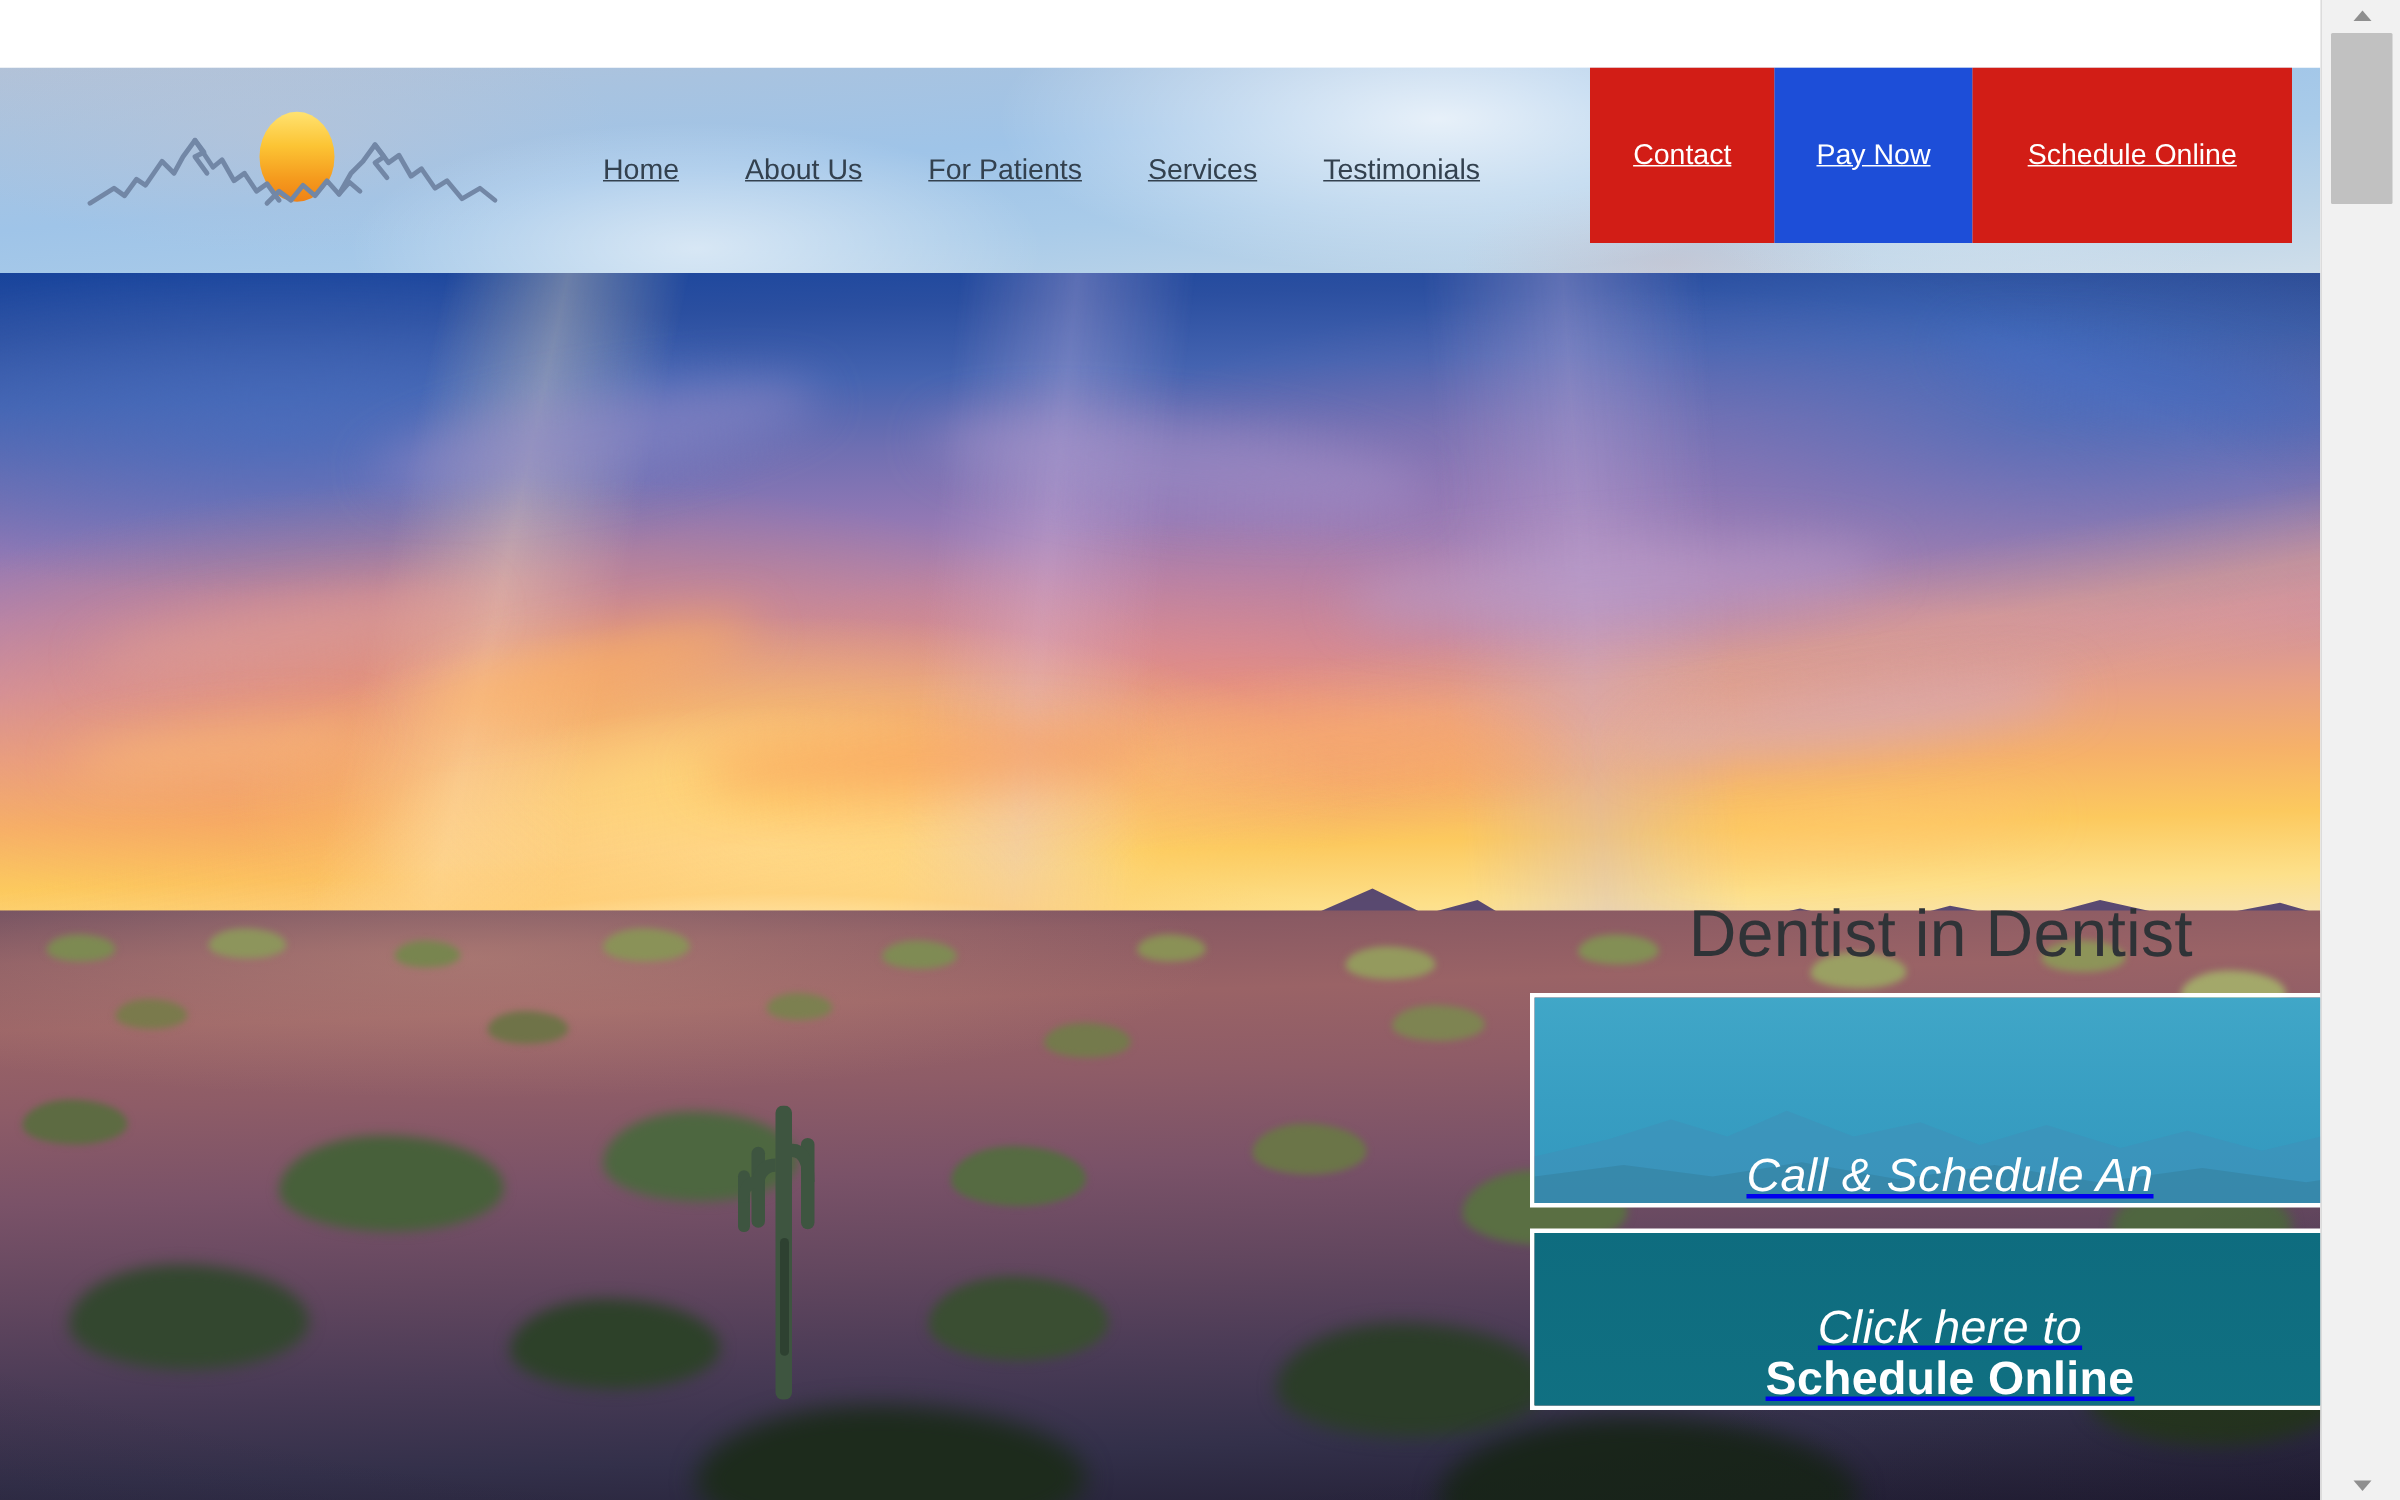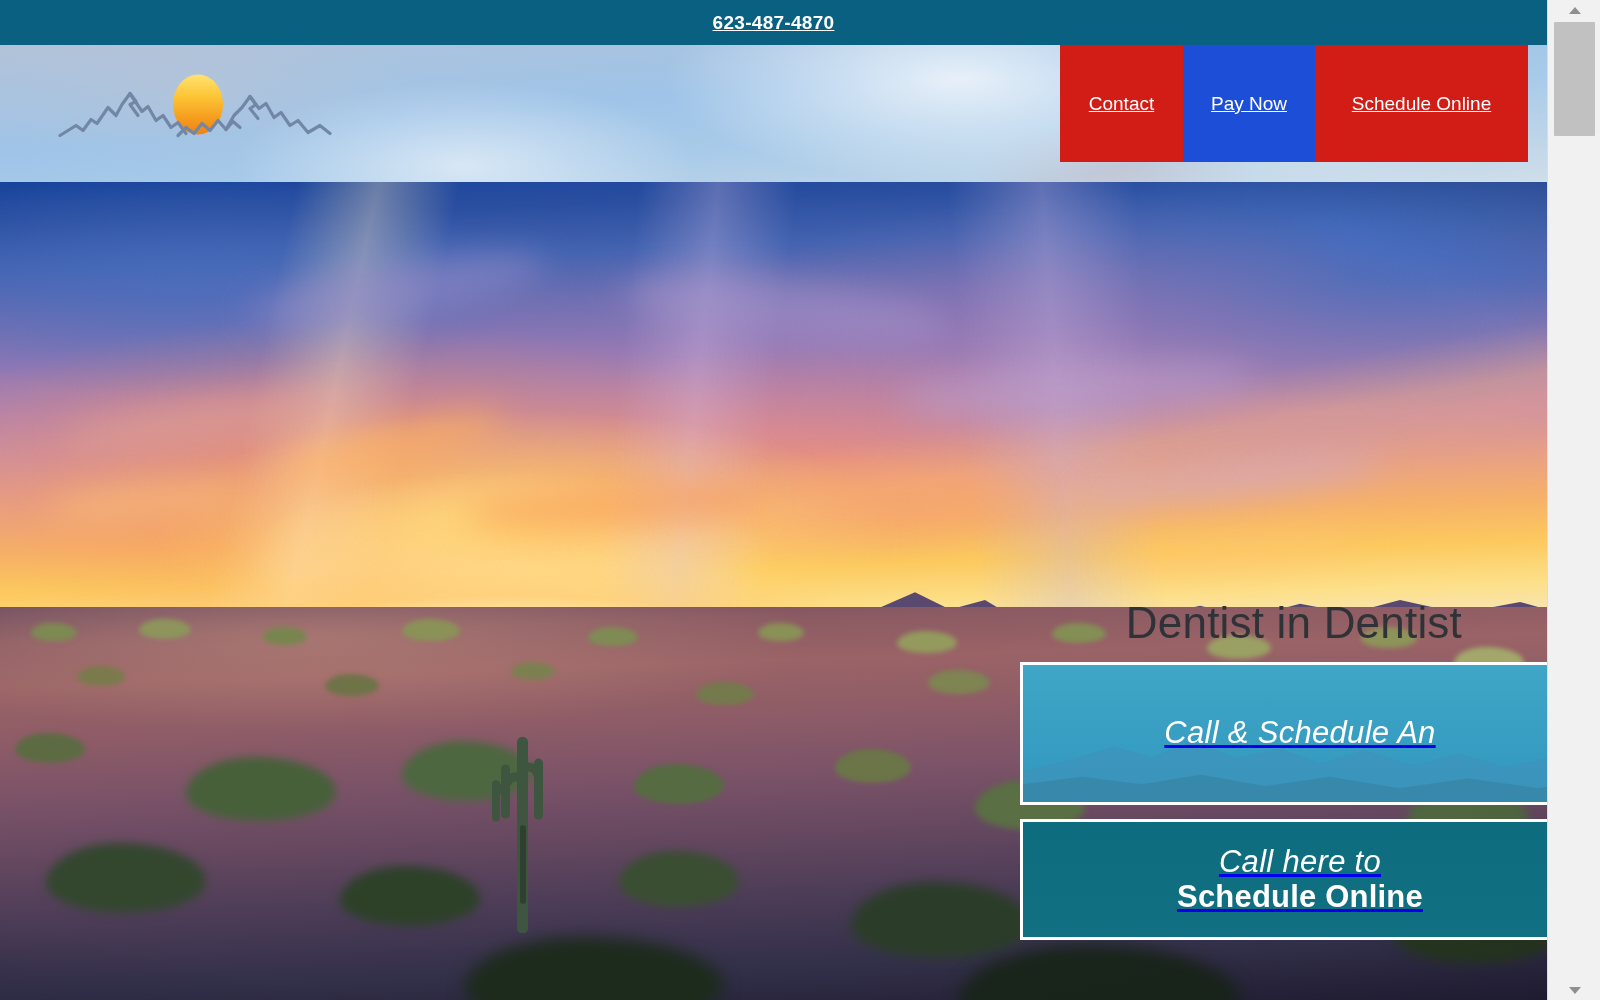--- a/index.html
+++ b/index.html
@@ -182,21 +182,21 @@
   }
 
   .promo-box {
     position:absolute;
     left:1020px;
     width:560px;
     border:3px solid #ffffff;
     overflow:hidden;
     cursor:pointer;
     display:flex; flex-direction:column;
-    align-items:center; justify-content:center;
+    align-items:center; justify-content:flex-end;
   }
   .promo-a { top:480px; height:143px; }
   .promo-b { top:637px; height:121px; }
 
   .promo-bg { position:absolute; inset:0; }
   .promo-a .promo-bg {
     background:
       linear-gradient(180deg, rgba(54,163,196,0.82), rgba(46,150,188,0.86)),
       linear-gradient(180deg, #6fb7d8 0%, #5aa9cf 46%, #4e9ec8 100%);
   }
@@ -255,23 +255,20 @@
     border-radius:1px;
   }
 </style>
 </head>
 <body>
 
 <div id="page">
 
   <div id="viewport">
 
-    <div class="topbar">
-      <a class="topbar-phone" href="#">623-487-4870</a>
-    </div>
 
     <div class="header">
       <div class="header-sky"></div>
 
       <div class="header-inner">
 
         <a class="logo" href="#">
           <svg viewBox="0 0 300 100">
             <defs>
               <linearGradient id="sunGrad" x1="0" y1="0" x2="0" y2="1">
@@ -285,20 +282,27 @@
             <g fill="none" stroke="#7287a6" stroke-width="3.2" stroke-linejoin="round" stroke-linecap="round">
               <path d="M10 72 L26 62 L33 67 L41 56 L47 60 L58 44 L66 52 L72 41 L80 30 L92 48 L98 43 L106 57 L113 52 L121 64 L128 59 L136 70"></path>
               <path d="M80 30 L86 38 L80 41 L88 52"></path>
               <path d="M128 72 L136 64 L144 70 L152 60 L160 67 L168 57 L176 66 L183 58 L190 64"></path>
               <path d="M176 66 L184 52 L192 44 L200 33 L209 45 L216 40 L224 54 L231 49 L240 62 L248 57 L258 69 L270 62 L280 70"></path>
               <path d="M200 33 L206 41 L200 45 L208 55"></path>
             </g>
           </svg>
         </a>
 
+        <nav class="nav">
+          <a class="nav-item" href="#">Home</a>
+          <a class="nav-item" href="#">About Us</a>
+          <a class="nav-item" href="#">For Patients</a>
+          <a class="nav-item" href="#">Services</a>
+          <a class="nav-item" href="#">Testimonials</a>
+        </nav>
 
         <div class="cta-tabs">
           <a class="cta-tab cta-contact" href="#">Contact</a>
           <a class="cta-tab cta-pay" href="#">Pay Now</a>
           <a class="cta-tab cta-schedule" href="#">Schedule Online</a>
         </div>
 
       </div>
     </div>
 
@@ -401,21 +405,21 @@
           </svg>
         </span>
         <span class="promo-text">
           <span class="promo-line1">Call &amp; Schedule An</span>
         </span>
       </a>
 
       <a class="promo-box promo-b" href="#">
         <span class="promo-bg"></span>
         <span class="promo-text">
-          <span class="promo-line1">Call here to</span>
+          <span class="promo-line1">Click here to</span>
           <span class="promo-line2">Schedule Online</span>
         </span>
       </a>
 
     </div>
   </div>
 
   <div class="scrollbar">
     <div class="sb-track"></div>
     <div class="sb-arrow sb-arrow-up">

